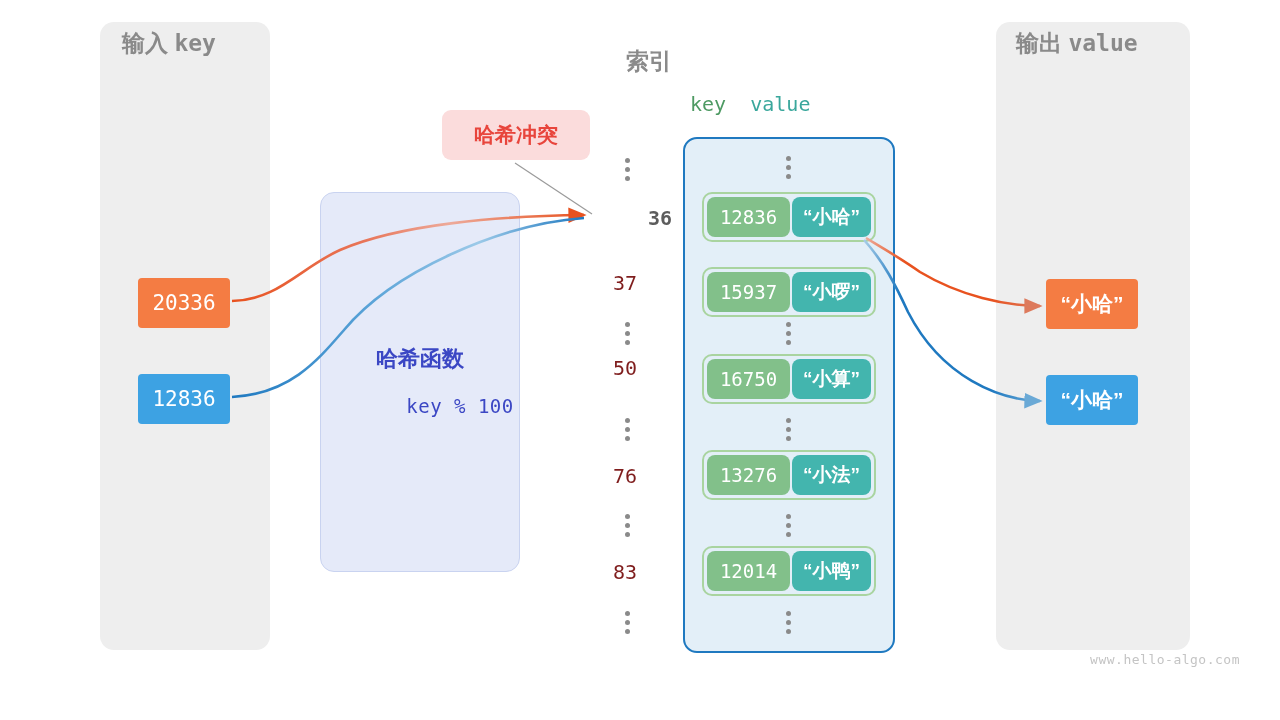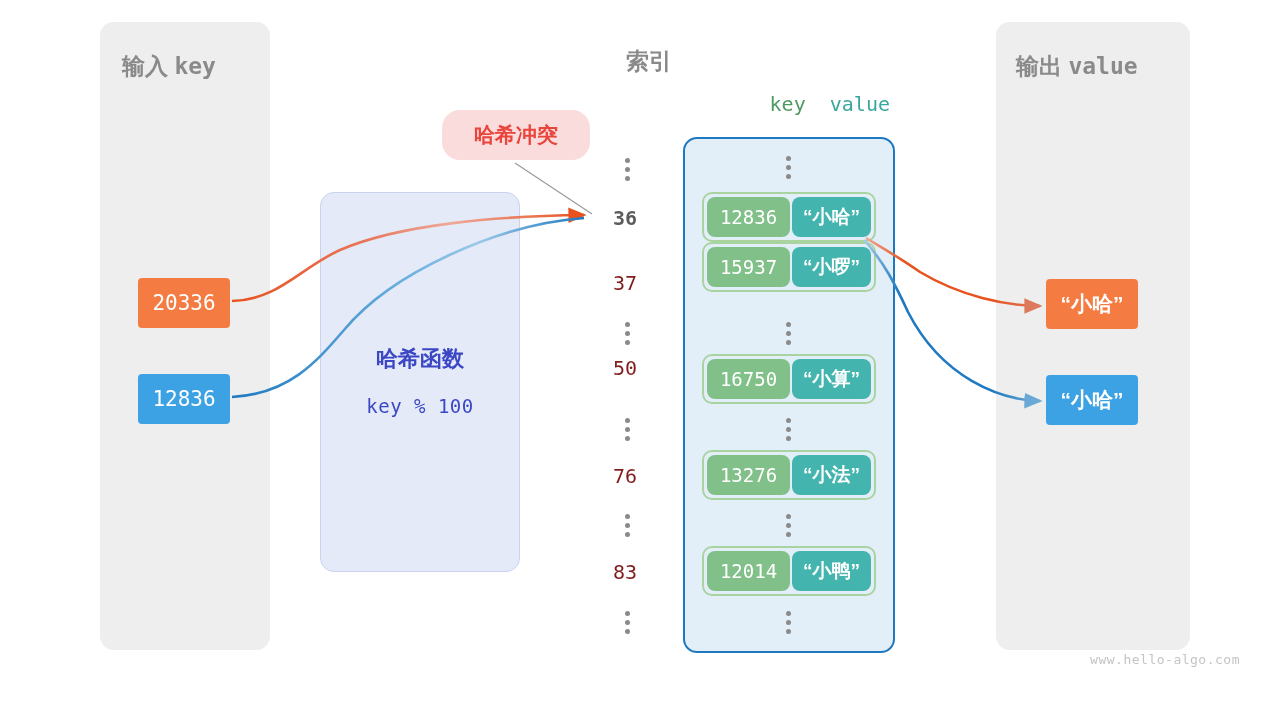--- a/index.html
+++ b/index.html
@@ -22,21 +22,21 @@
   .side-panel {
     position: absolute;
     background: #eeeeee;
     border-radius: 14px;
   }
   #input-panel  { left: 100px; top: 22px; width: 170px; height: 628px; }
   #output-panel { left: 996px; top: 22px; width: 194px; height: 628px; }
 
   .panel-title {
     position: absolute;
-    top: 51px;
+    top: 28px;
     font-size: 23px;
     font-weight: bold;
     color: #8a8a8a;
     white-space: nowrap;
   }
   #input-panel-title  { left: 122px; }
   #output-panel-title { left: 1016px; }
   .mono-inline {
     font-family: "DejaVu Sans Mono", "Liberation Mono", monospace;
     font-weight: bold;
@@ -52,21 +52,21 @@
     text-align: right;
   }
   #index-heading { left: 578px; top: 46px; width: 94px; }
   #array-heading { left: 720px; top: 46px; width: 136px; }
 
   #kv-heading {
     position: absolute;
     left: 690px;
     top: 92px;
     width: 200px;
-    text-align: right;
+    text-align: left;
     font-family: "DejaVu Sans Mono", "Liberation Mono", monospace;
     font-size: 20px;
     white-space: nowrap;
   }
   #kv-heading .k { color: #4e9a63; }
   #kv-heading .v { color: #3aa79c; }
 
   
   #hash-box {
     position: absolute;
@@ -92,31 +92,32 @@
   #hash-formula {
     position: absolute;
     left: 320px;
     top: 395px;
     width: 200px;
     text-align: center;
     font-family: "DejaVu Sans Mono", "Liberation Mono", monospace;
     font-size: 19px;
     color: #3b47c4;
     letter-spacing: 0.5px;
+    padding-left: 40px;
   }
 
   
   #collision-badge {
     position: absolute;
     left: 442px;
     top: 110px;
     width: 148px;
     height: 50px;
     background: #fbdcdc;
-    border-radius: 18px;
+    border-radius: 9px;
     display: flex;
     align-items: center;
     justify-content: center;
     font-size: 21px;
     font-weight: bold;
     color: #e8453c;
   }
 
   
   .chip {
@@ -156,20 +157,21 @@
     left: 578px;
     width: 94px;
     text-align: center;
     font-family: "DejaVu Sans Mono", "Liberation Mono", monospace;
     font-size: 20px;
     color: #7f1d1d;
   }
   .index-label.highlight {
     color: #5c5c5c;
     font-weight: bold;
+    text-align: right;
   }
 
   
   .vdots {
     position: absolute;
     width: 14px;
     display: flex;
     flex-direction: column;
     align-items: center;
     gap: 4px;
@@ -323,21 +325,21 @@
   <div class="vdots" style="left:781px; top:611px;">
       <i></i>
       <i></i>
       <i></i>
     </div>
 
   <div class="bucket" style="top:192px">
     <div class="cell-key">12836</div>
     <div class="cell-val">“小哈”</div>
   </div>
-  <div class="bucket" style="top:242px">
+  <div class="bucket" style="top:267px">
     <div class="cell-key">15937</div>
     <div class="cell-val">“小啰”</div>
   </div>
   <div class="bucket" style="top:354px">
     <div class="cell-key">16750</div>
     <div class="cell-val">“小算”</div>
   </div>
   <div class="bucket" style="top:450px">
     <div class="cell-key">13276</div>
     <div class="cell-val">“小法”</div>

